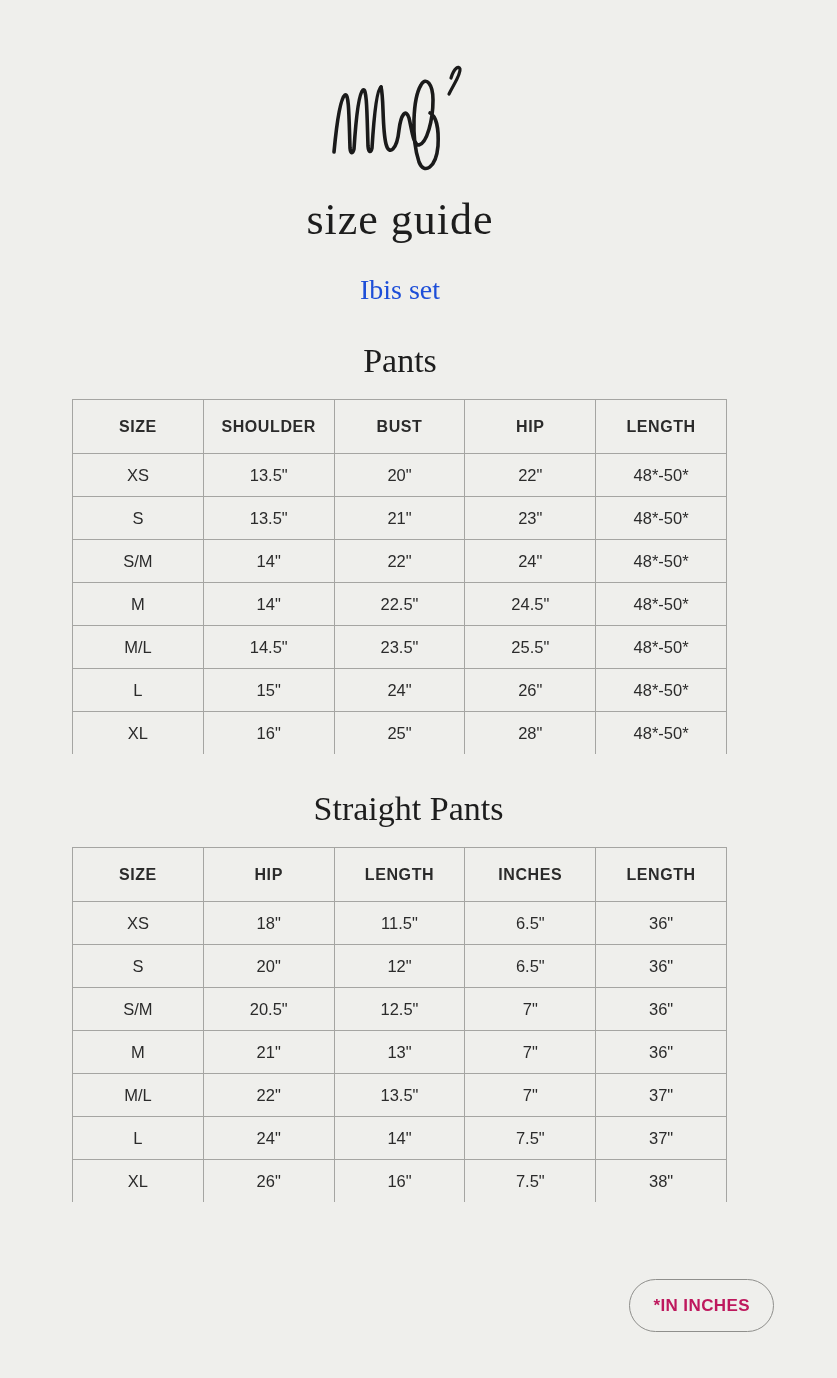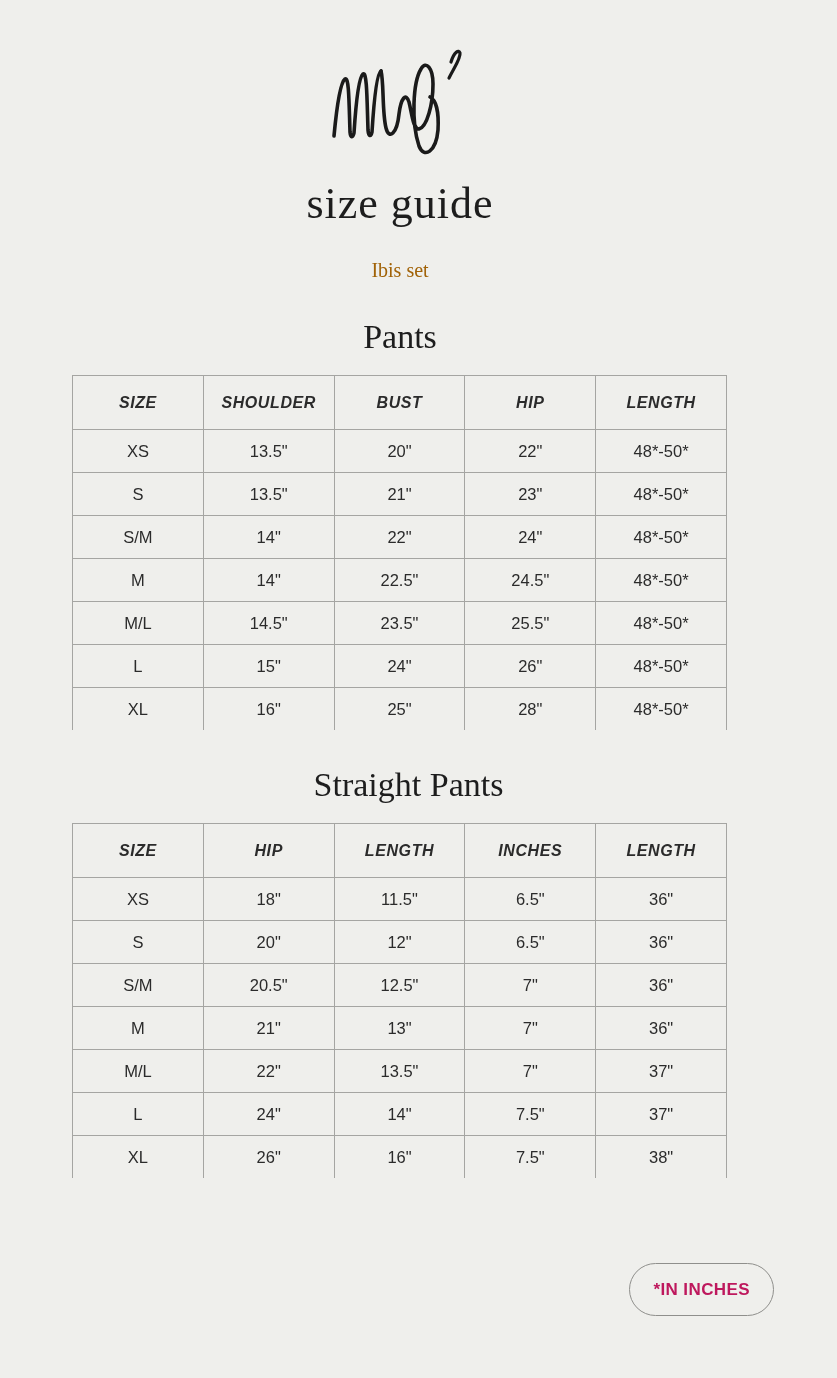--- a/index.html
+++ b/index.html
@@ -4,37 +4,37 @@
 <style>
   html,body { margin:0; padding:0; }
   body {
     width:837px; height:1378px;
     background:#efefec;
     font-family:"Liberation Sans", sans-serif;
     color:#232323;
     overflow:hidden;
   }
   .page { position:relative; width:837px; height:1378px; }
-  .stack { width:800px; text-align:center; }
+  .stack { width:800px; text-align:center;margin-top:16px; }
 
   .logo-wrap { padding-top:42px; }
   .logo-svg { display:inline-block; }
 
   .main-title {
     font-family:"Liberation Serif", serif;
     font-size:44px; font-weight:500;
     letter-spacing:1px;
     color:#1d1d1d;
     margin-top:14px;
     line-height:1;
   }
   .sub-title {
     font-family:"Liberation Serif", serif;
-    font-size:20px; font-weight:400;
-    color:#a16207;
+    font-size:28px; font-weight:400;
+    color:#1d4ed8;
     margin-top:34px;
     line-height:1;
   }
   .section-title {
     font-family:"Liberation Serif", serif;
     font-size:34px; font-weight:400;
     color:#1d1d1d;
     line-height:1;
   }
   .section-title.first { margin-top:40px; }
@@ -52,21 +52,20 @@
     text-align:center;
     vertical-align:middle;
     padding:0;
   }
   table.size-table th {
     height:53px;
     font-size:16px;
     font-weight:700;
     letter-spacing:0.6px;
     color:#2b2b2b;
-    font-style:italic;
   }
   table.size-table td {
     height:42px;
     font-size:16.5px;
     font-weight:400;
     color:#2b2b2b;
   }
   table.size-table td.size-col { font-weight:400; }
   table.size-table tr:last-child td { border-bottom:none; }
 

